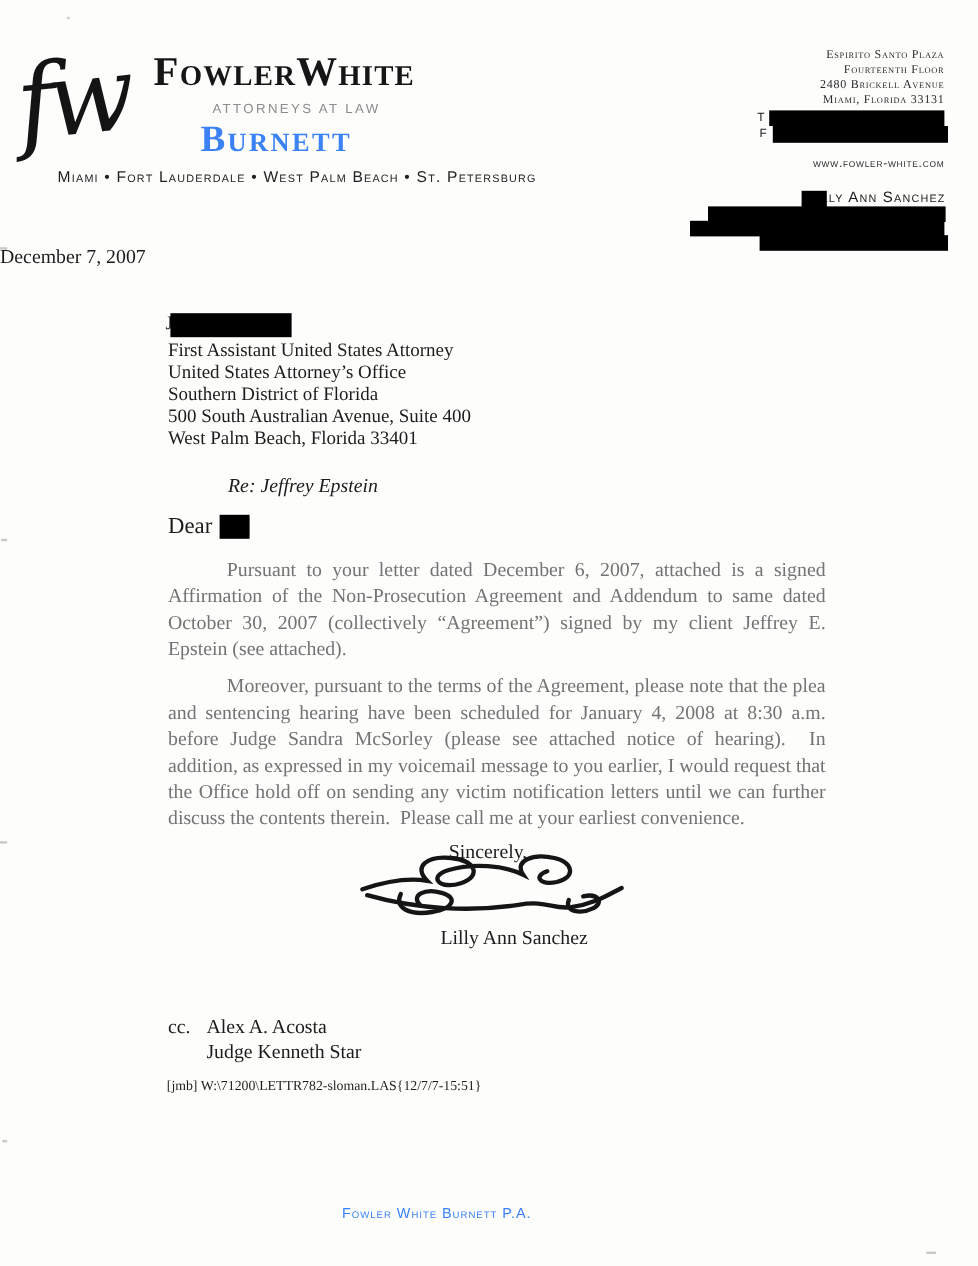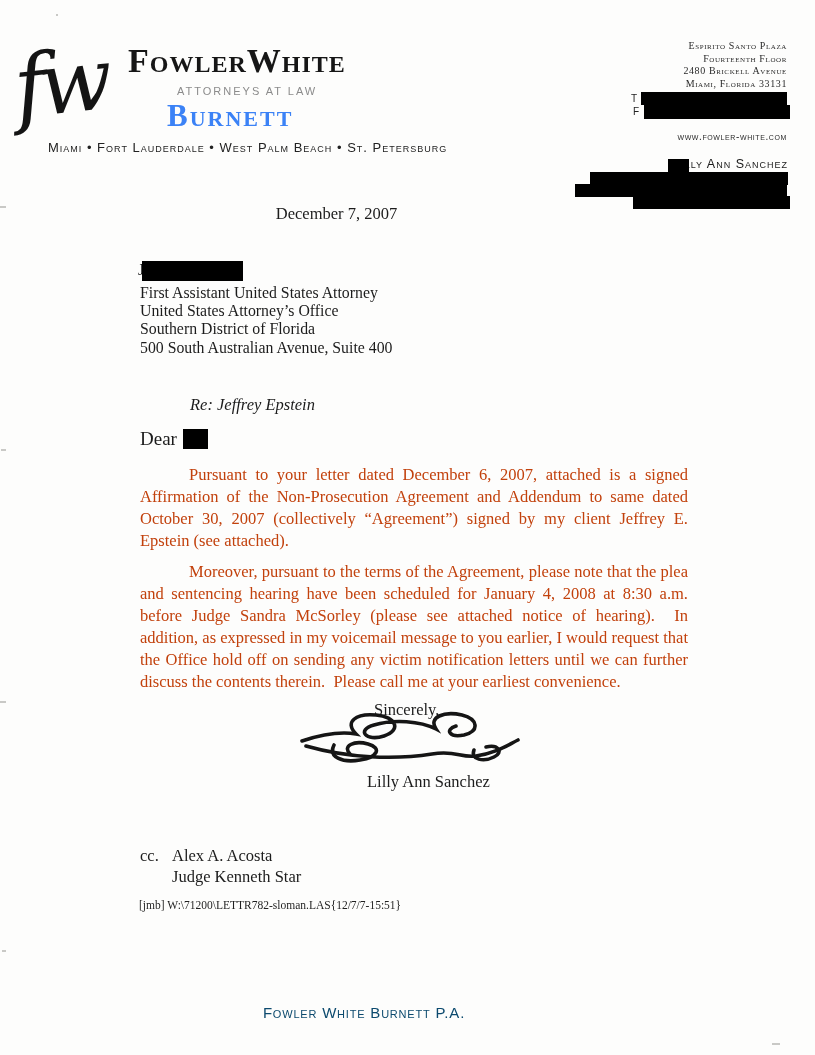--- a/index.html
+++ b/index.html
@@ -48,44 +48,44 @@
   .website {
     right:28px; top:131px; font-family:"Liberation Sans", sans-serif;
     font-size:10px; font-variant:small-caps; letter-spacing:0.6px; color:#2a2a2a;
   }
   .attorney-name {
     right:27px; top:157px; font-family:"Liberation Sans", sans-serif;
     font-size:12.5px; font-variant:small-caps; letter-spacing:1px; color:#1a1a1a;
   }
 
   
-  .date { left:0; top:204px; width:673px; text-align:center; font-size:16.5px; }
+  .date { left:0; top:204px; width:673px; font-size:16.5px; }
   .recipient-redaction { left:138px; top:261px; display:flex; align-items:flex-start; font-size:16px; }
   .recipient-redaction .bar { position:relative; width:101px; height:20px; background:#000; margin-left:-2px; }
   .recipient-lines { left:140px; top:284px; font-size:15.8px; line-height:18.2px; }
   .re-line { left:190px; top:395px; font-size:16.5px; font-style:italic; }
   .dear-row { left:140px; top:428px; display:flex; align-items:flex-start; font-size:19px; }
   .dear-row .peek { margin-left:6px; }
   .dear-row .bar { position:relative; width:25px; height:20px; background:#000; margin-left:-7px; margin-top:1px; }
   .body-par {
     left:140px; width:548px; font-size:16.5px; line-height:22px;
-    text-align:justify; text-indent:49px; color:#c2410c;
+    text-align:justify; text-indent:49px; color:#737373;
   }
   .p1 { top:464px; }
   .p2 { top:561px; }
   .closing { left:374px; top:700px; font-size:16.5px; }
   .signature { left:298px; top:710px; }
   .typed-name { left:367px; top:772px; font-size:16.5px; }
   .cc-block { left:140px; top:845px; display:flex; font-size:16.5px; line-height:21px; }
   .cc-label { width:32px; }
   .file-ref { left:139px; top:899px; font-size:11.5px; color:#1f1f1f; }
   .page-footer {
     left:0; top:1004px; width:728px; text-align:center;
-    font-family:"Liberation Sans", sans-serif; font-size:15px;
-    font-variant:small-caps; letter-spacing:0.8px; color:#0c4a6e;
+    font-family:"Liberation Sans", sans-serif; font-size:12px;
+    font-variant:small-caps; letter-spacing:0.8px; color:#3b82f6;
   }
   .speck { position:absolute; background:#c9c9c6; }
 </style>
 </head>
 <body>
 
 <div class="page">
 
   <div class="speck" style="left:56px;top:14px;width:2px;height:2px;"></div>
   <div class="speck" style="left:0;top:206px;width:6px;height:2px;"></div>
@@ -125,20 +125,21 @@
   <div class="abs recipient-redaction">
     <span>J</span>
     <div class="bar"></div>
   </div>
 
   <div class="abs recipient-lines">
     <div>First Assistant United States Attorney</div>
     <div>United States Attorney’s Office</div>
     <div>Southern District of Florida</div>
     <div>500 South Australian Avenue, Suite 400</div>
+    <div>West Palm Beach, Florida 33401</div>
   </div>
 
   <div class="abs re-line">Re: Jeffrey Epstein</div>
 
   <div class="abs dear-row">
     <span>Dear</span>
     <span class="peek">J</span>
     <div class="bar"></div>
   </div>
 

